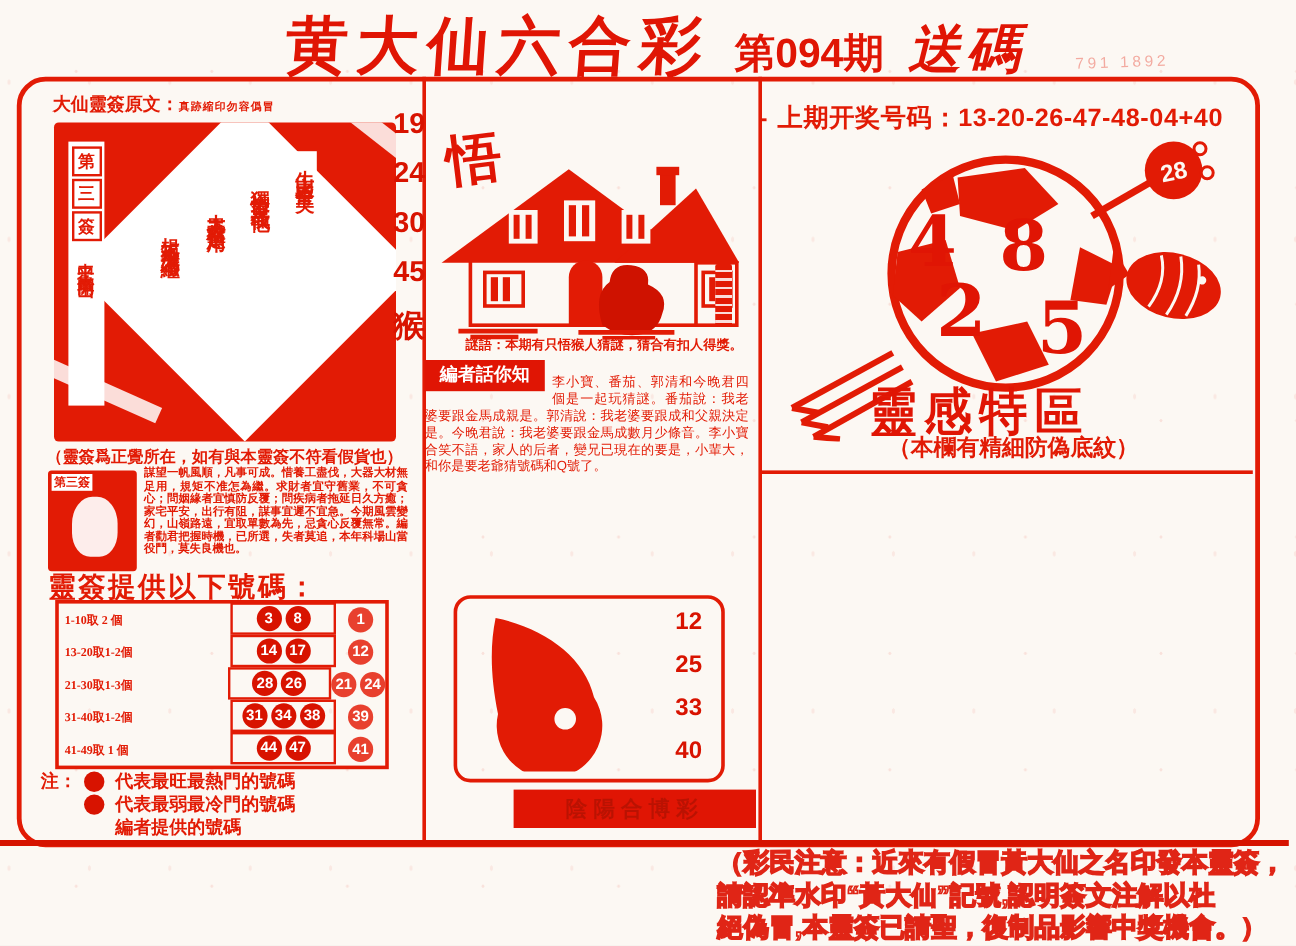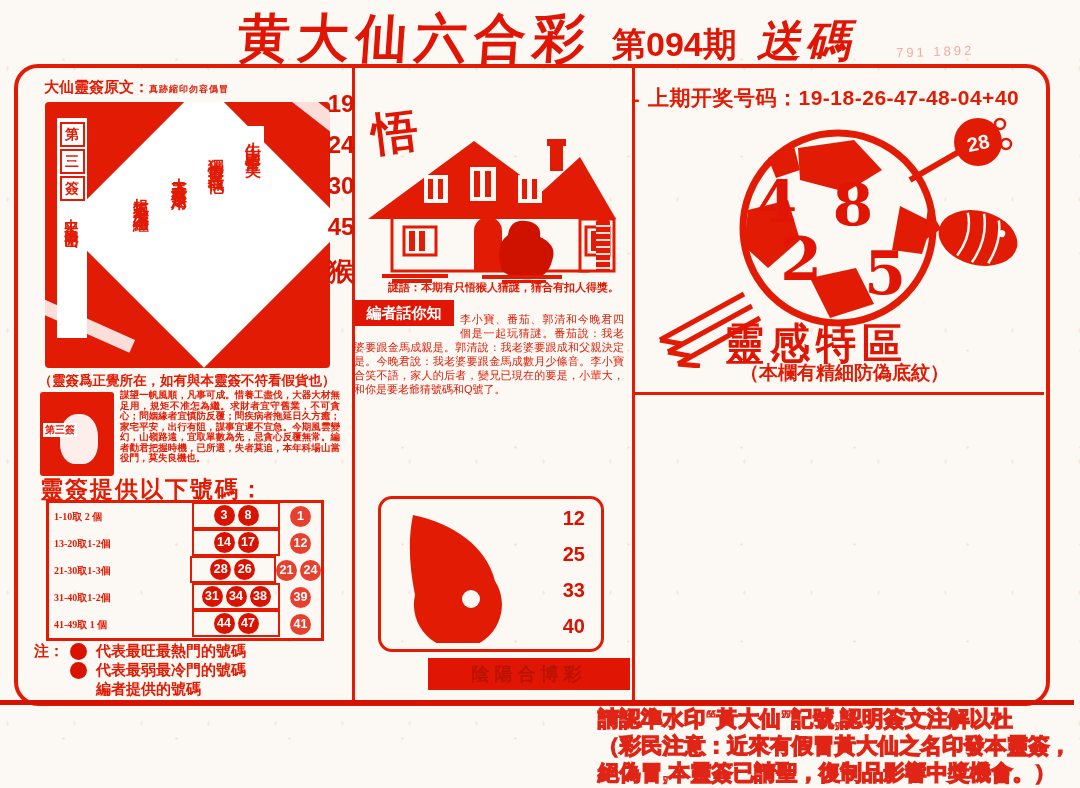--- a/index.html
+++ b/index.html
@@ -30,21 +30,21 @@
   .sign-strip{position:absolute;left:12px;top:16px;width:30px;height:220px;background:#fff;display:flex;flex-direction:column;align-items:center;padding-top:4px;box-sizing:border-box;}
   .sign-box{width:21px;height:21px;border:2px solid #e21b05;font-size:14px;font-weight:bold;line-height:21px;text-align:center;margin-bottom:2px;color:#e21b05;}
   .sign-vert{writing-mode:vertical-rl;text-orientation:upright;font-weight:bold;font-size:14px;color:#e21b05;margin-top:5px;letter-spacing:2px;}
   .seal-zero{position:absolute;left:42px;top:92px;font-size:42px;font-weight:bold;color:rgba(255,255,255,.95);font-family:"DejaVu Serif",serif;}
   .ray{position:absolute;background:#fff;opacity:.85;}
   .ray1{left:210px;top:-12px;width:90px;height:16px;transform:rotate(38deg);}
   .ray2{left:-18px;top:215px;width:110px;height:14px;transform:rotate(24deg);}
   .authentic-note{position:absolute;left:34px;top:372px;width:306px;font-weight:bold;font-size:13.5px;text-align:center;white-space:nowrap;}
   .interp{position:absolute;left:40px;top:390px;width:300px;height:88px;}
   .interp-img{position:absolute;left:0;top:2px;width:74px;height:84px;background:#e21b05;border-radius:3px;}
-  .interp-tag{position:absolute;left:3px;top:3px;background:#fff;color:#e21b05;font-size:10px;font-weight:bold;padding:0 2px;margin-top:28px;}
+  .interp-tag{position:absolute;left:3px;top:3px;background:#fff;color:#e21b05;font-size:10px;font-weight:bold;padding:0 2px;}
   .interp-face{position:absolute;left:20px;top:22px;width:38px;height:50px;background:#fff;border-radius:45% 45% 40% 40%;opacity:.92;}
   .interp-text{position:absolute;left:80px;top:0;width:220px;font-size:9.5px;line-height:10.5px;font-weight:bold;text-align:justify;color:#e21b05;}
   .provide-head{position:absolute;left:40px;top:474px;font-size:23px;font-weight:bold;letter-spacing:2px;}
   .numtable{position:absolute;left:46px;top:500px;width:278px;border:3px solid #e21b05;box-sizing:border-box;}
   .numrow{display:flex;align-items:center;height:27px;}
   .range{width:138px;font-family:"Liberation Serif",serif;font-weight:bold;font-size:10px;padding-left:5px;white-space:nowrap;}
   .hotbox{width:88px;display:flex;justify-content:center;align-items:center;gap:3px;border:2px solid #e21b05;height:27px;box-sizing:border-box;margin-top:-2px;}
   .coldbox{flex:1;display:flex;justify-content:center;align-items:center;gap:3px;}
   .ball{width:21px;height:21px;border-radius:50%;background:#d81300;color:#fff;font-weight:bold;font-size:12.5px;line-height:21px;text-align:center;}
   .ball.cold{background:#e8402e;}
@@ -272,21 +272,21 @@
       <span>40</span>
     </div>
   </div>
 
   <div class="faint-bar">
     <span>陰陽合博彩</span>
   </div>
 
   <div class="dash-mark">-</div>
   <div class="lastdraw">
-    <span>上期开奖号码：</span><span>19-18-26-47-48-04+40</span>
+    <span>上期开奖号码：</span><span>13-20-26-47-48-04+40</span>
   </div>
 
   <svg class="globe" width="400" height="252" viewBox="0 0 400 252">
     <circle cx="190" cy="112" r="95" fill="#fcf8f3" stroke="#e21b05" stroke-width="7"></circle>
     <g class="red">
       <path d="M150,32 L206,24 L234,54 L198,76 L152,64 Z"></path>
       <path d="M100,94 L140,84 L152,124 L120,152 L96,130 Z"></path>
       <path d="M252,90 L284,106 L274,138 L244,134 Z"></path>
       <path d="M162,162 L208,152 L226,188 L182,202 Z"></path>
       <path d="M120,42 L146,30 L152,54 L128,62 Z"></path>
@@ -315,17 +315,17 @@
       <line x1="12" y1="224" x2="34" y2="228"></line>
       <line x1="20" y1="236" x2="42" y2="240"></line>
       <line x1="30" y1="248" x2="52" y2="250"></line>
     </g>
   </svg>
 
   <div class="zone-title">靈感特區</div>
   <div class="zone-sub">（本欄有精細防偽底紋）</div>
 
   <div class="disclaimer">
+    <div>（彩民注意：近來有假冒黃大仙之名印發本靈簽，</div>
     <div>請認準水印“黃大仙”記號,認明簽文注解以杜</div>
-    <div>（彩民注意：近來有假冒黃大仙之名印發本靈簽，</div>
     <div>絕偽冒,本靈簽已請聖，復制品影響中獎機會。）</div>
   </div>
 </div>
 
 </body></html>

